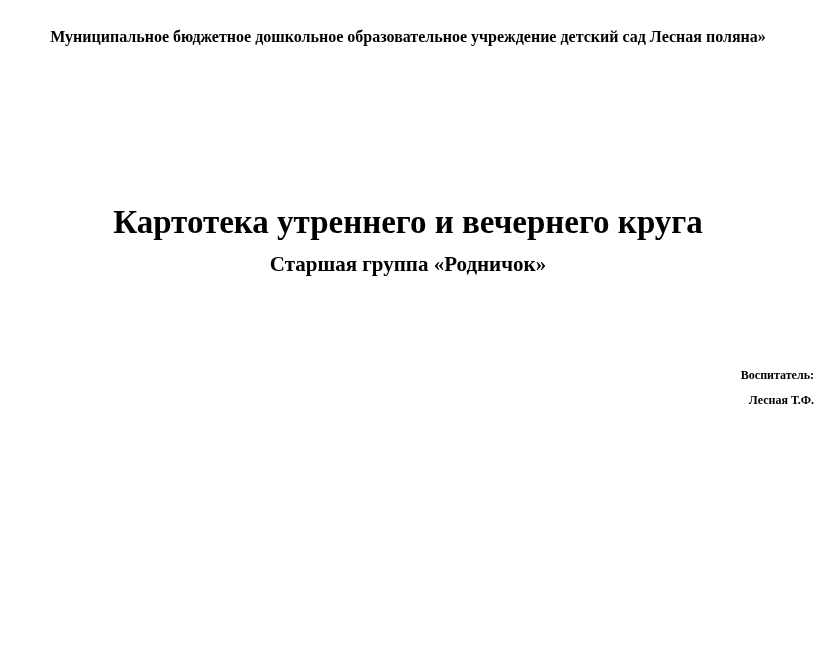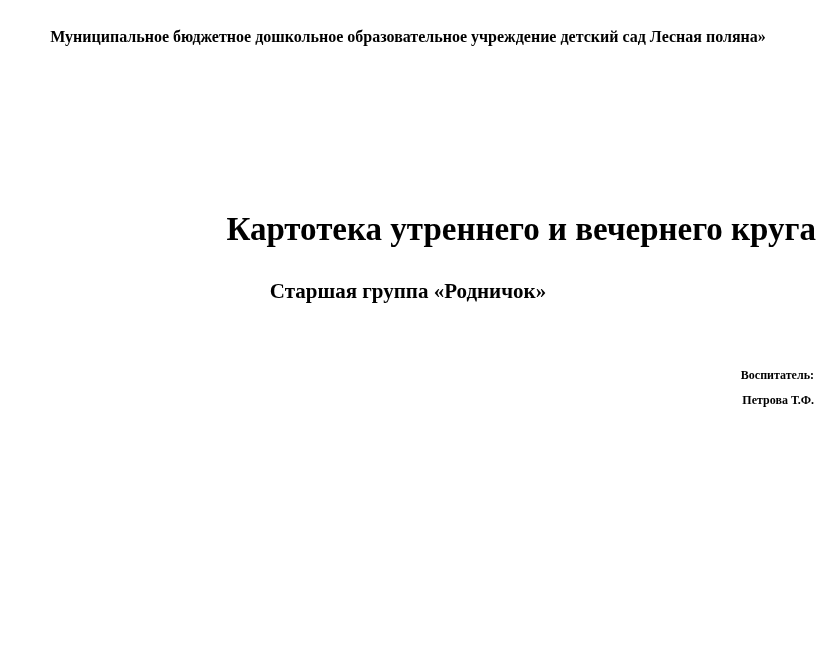--- a/index.html
+++ b/index.html
@@ -27,33 +27,33 @@
     left: 0;
     right: 0;
     text-align: center;
     font-size: 16px;
     font-weight: bold;
     line-height: 1.15;
     white-space: nowrap;
   }
   .doc-title {
     position: absolute;
-    top: 211px;
+    top: 204px;
     left: 0;
     right: 0;
     margin: 0;
-    text-align: right;
+    text-align: center;
     font-size: 33px;
     font-weight: bold;
     line-height: 1.15;
     white-space: nowrap;
   }
   .doc-subtitle {
     position: absolute;
-    top: 279px;
+    top: 252px;
     left: 0;
     right: 0;
     text-align: center;
     font-size: 21px;
     font-weight: bold;
     line-height: 1.15;
     white-space: nowrap;
   }
   .signature-block {
     position: absolute;
@@ -74,16 +74,16 @@
 <div class="page">
 
   <div class="header-line">Муниципальное бюджетное дошкольное образовательное учреждение детский сад Лесная поляна»</div>
 
   <h1 class="doc-title">Картотека утреннего и вечернего круга</h1>
 
   <div class="doc-subtitle">Старшая группа «Родничок»</div>
 
   <div class="signature-block">
     <div class="sig-role">Воспитатель:</div>
-    <div class="sig-name">Петрова Т.Ф.</div>
+    <div class="sig-name">Лесная Т.Ф.</div>
   </div>
 
 </div>
 
 </body></html>

